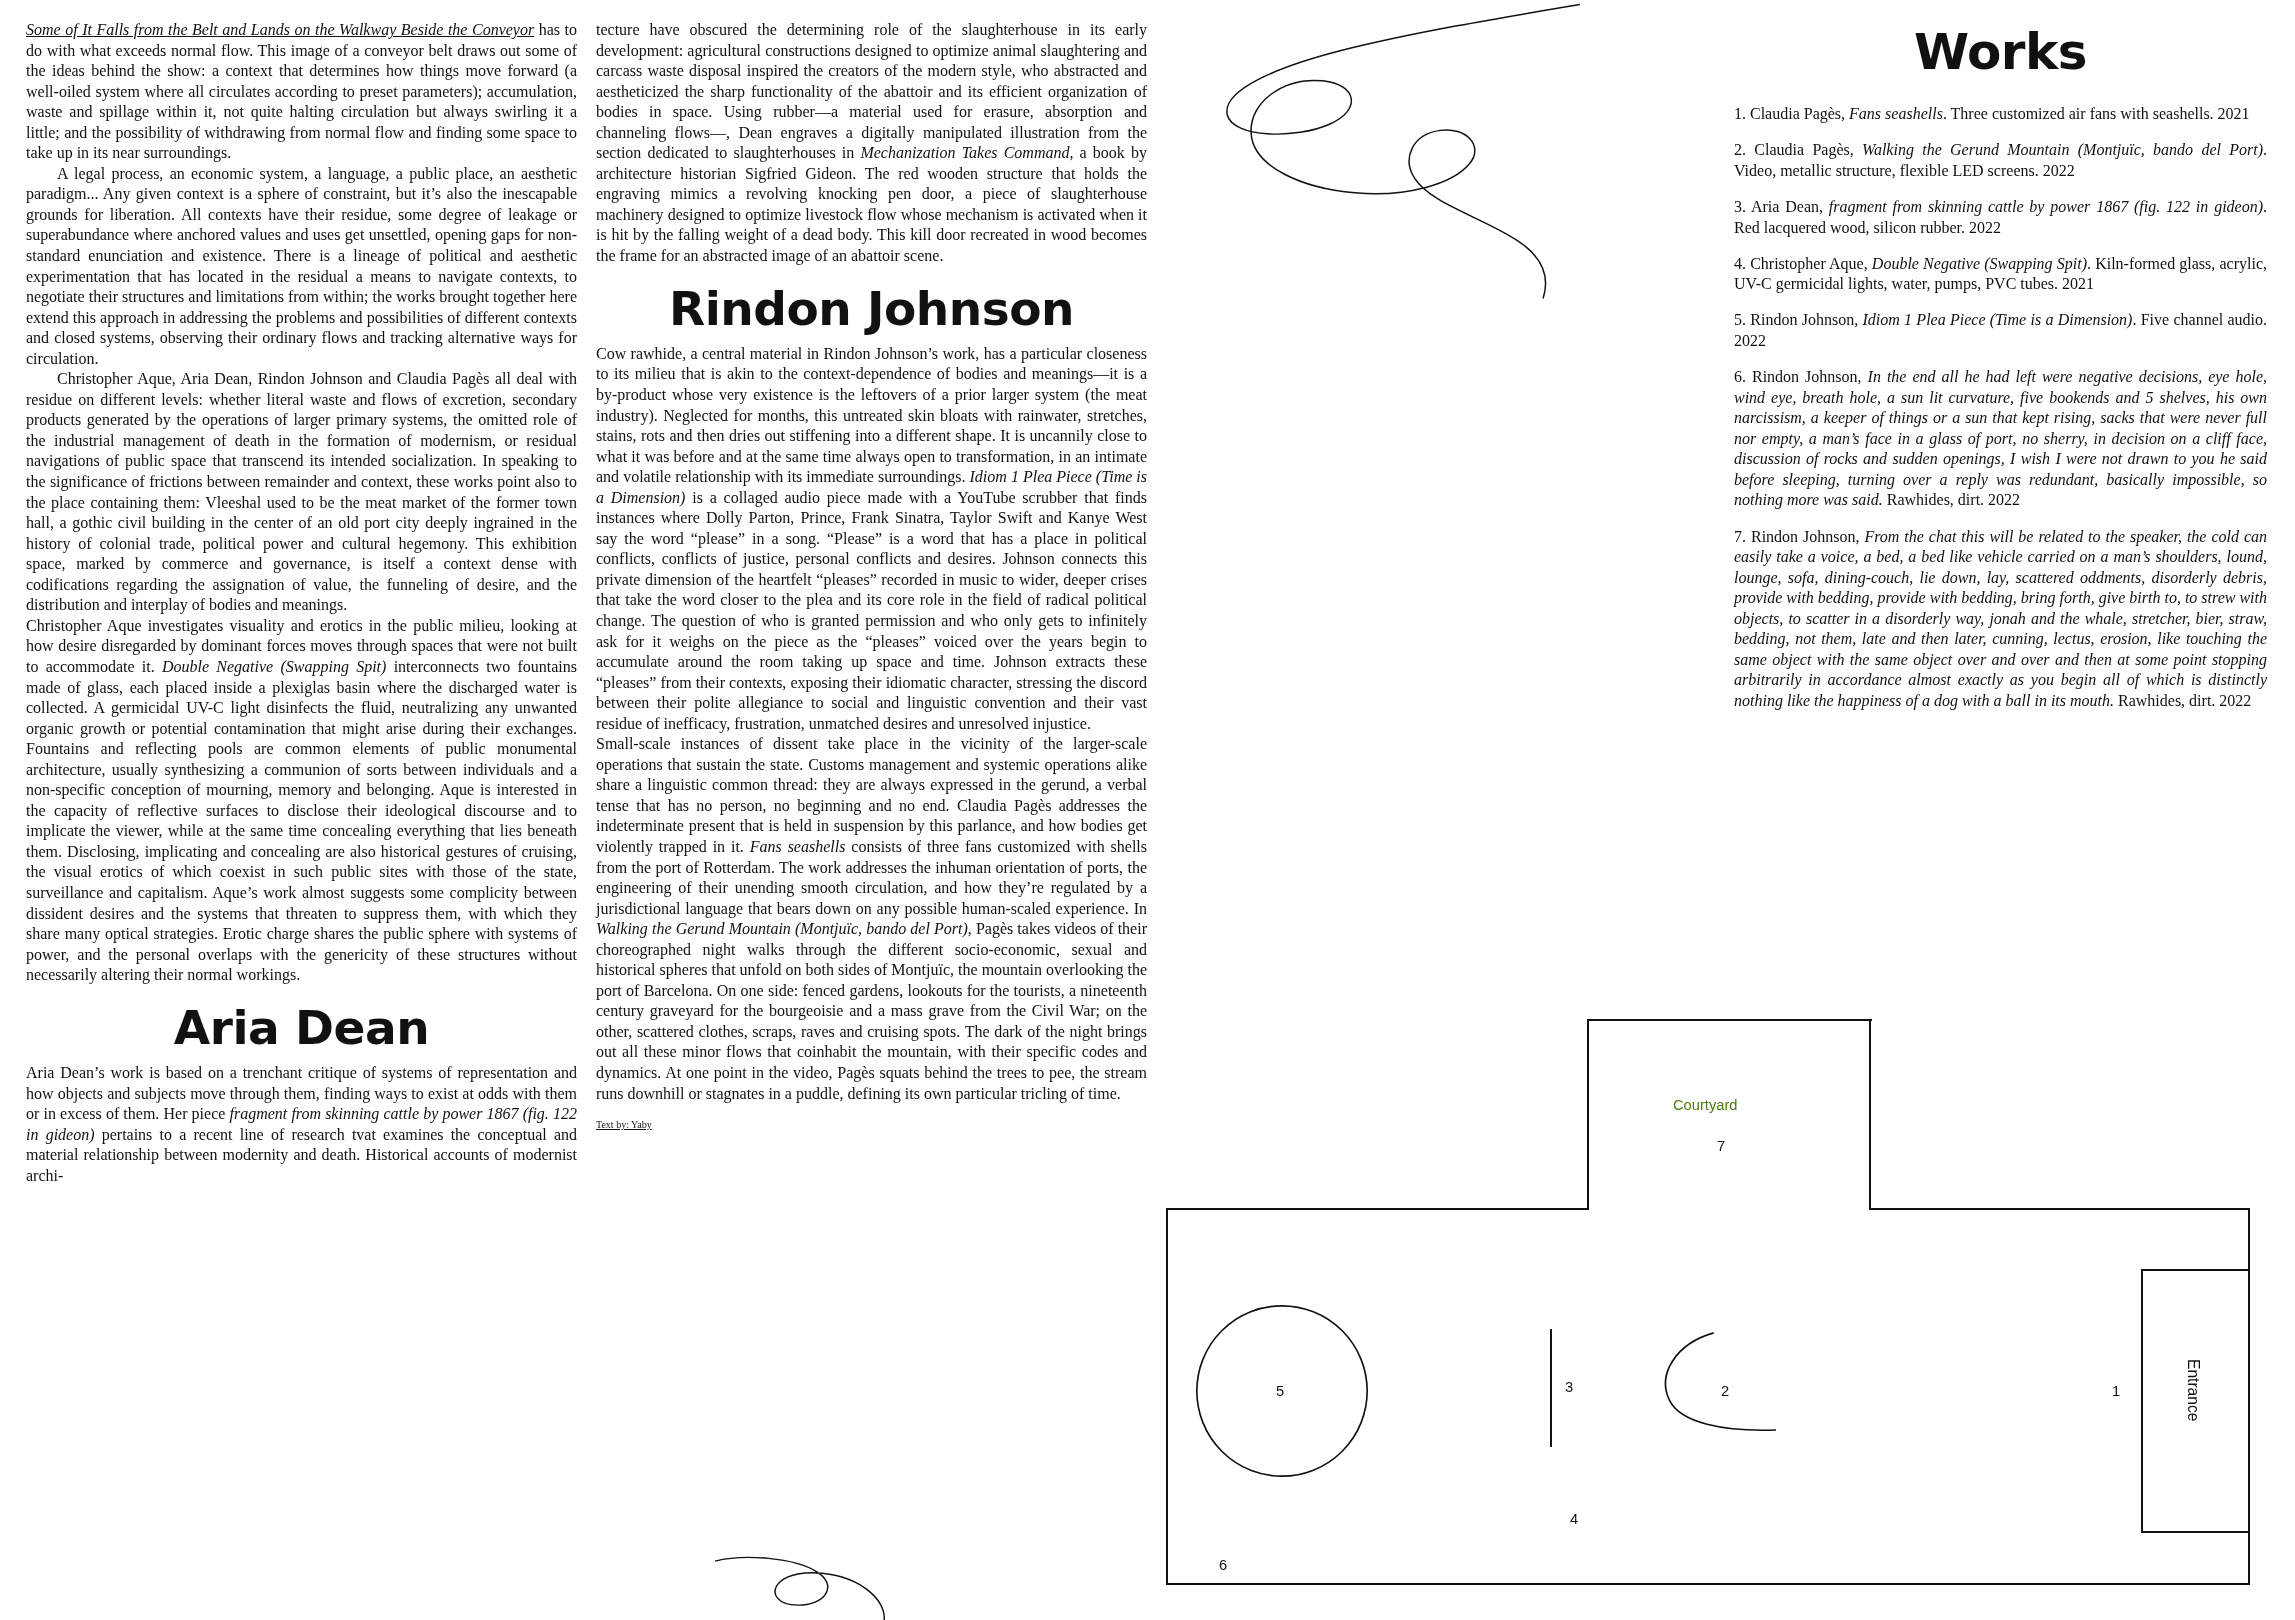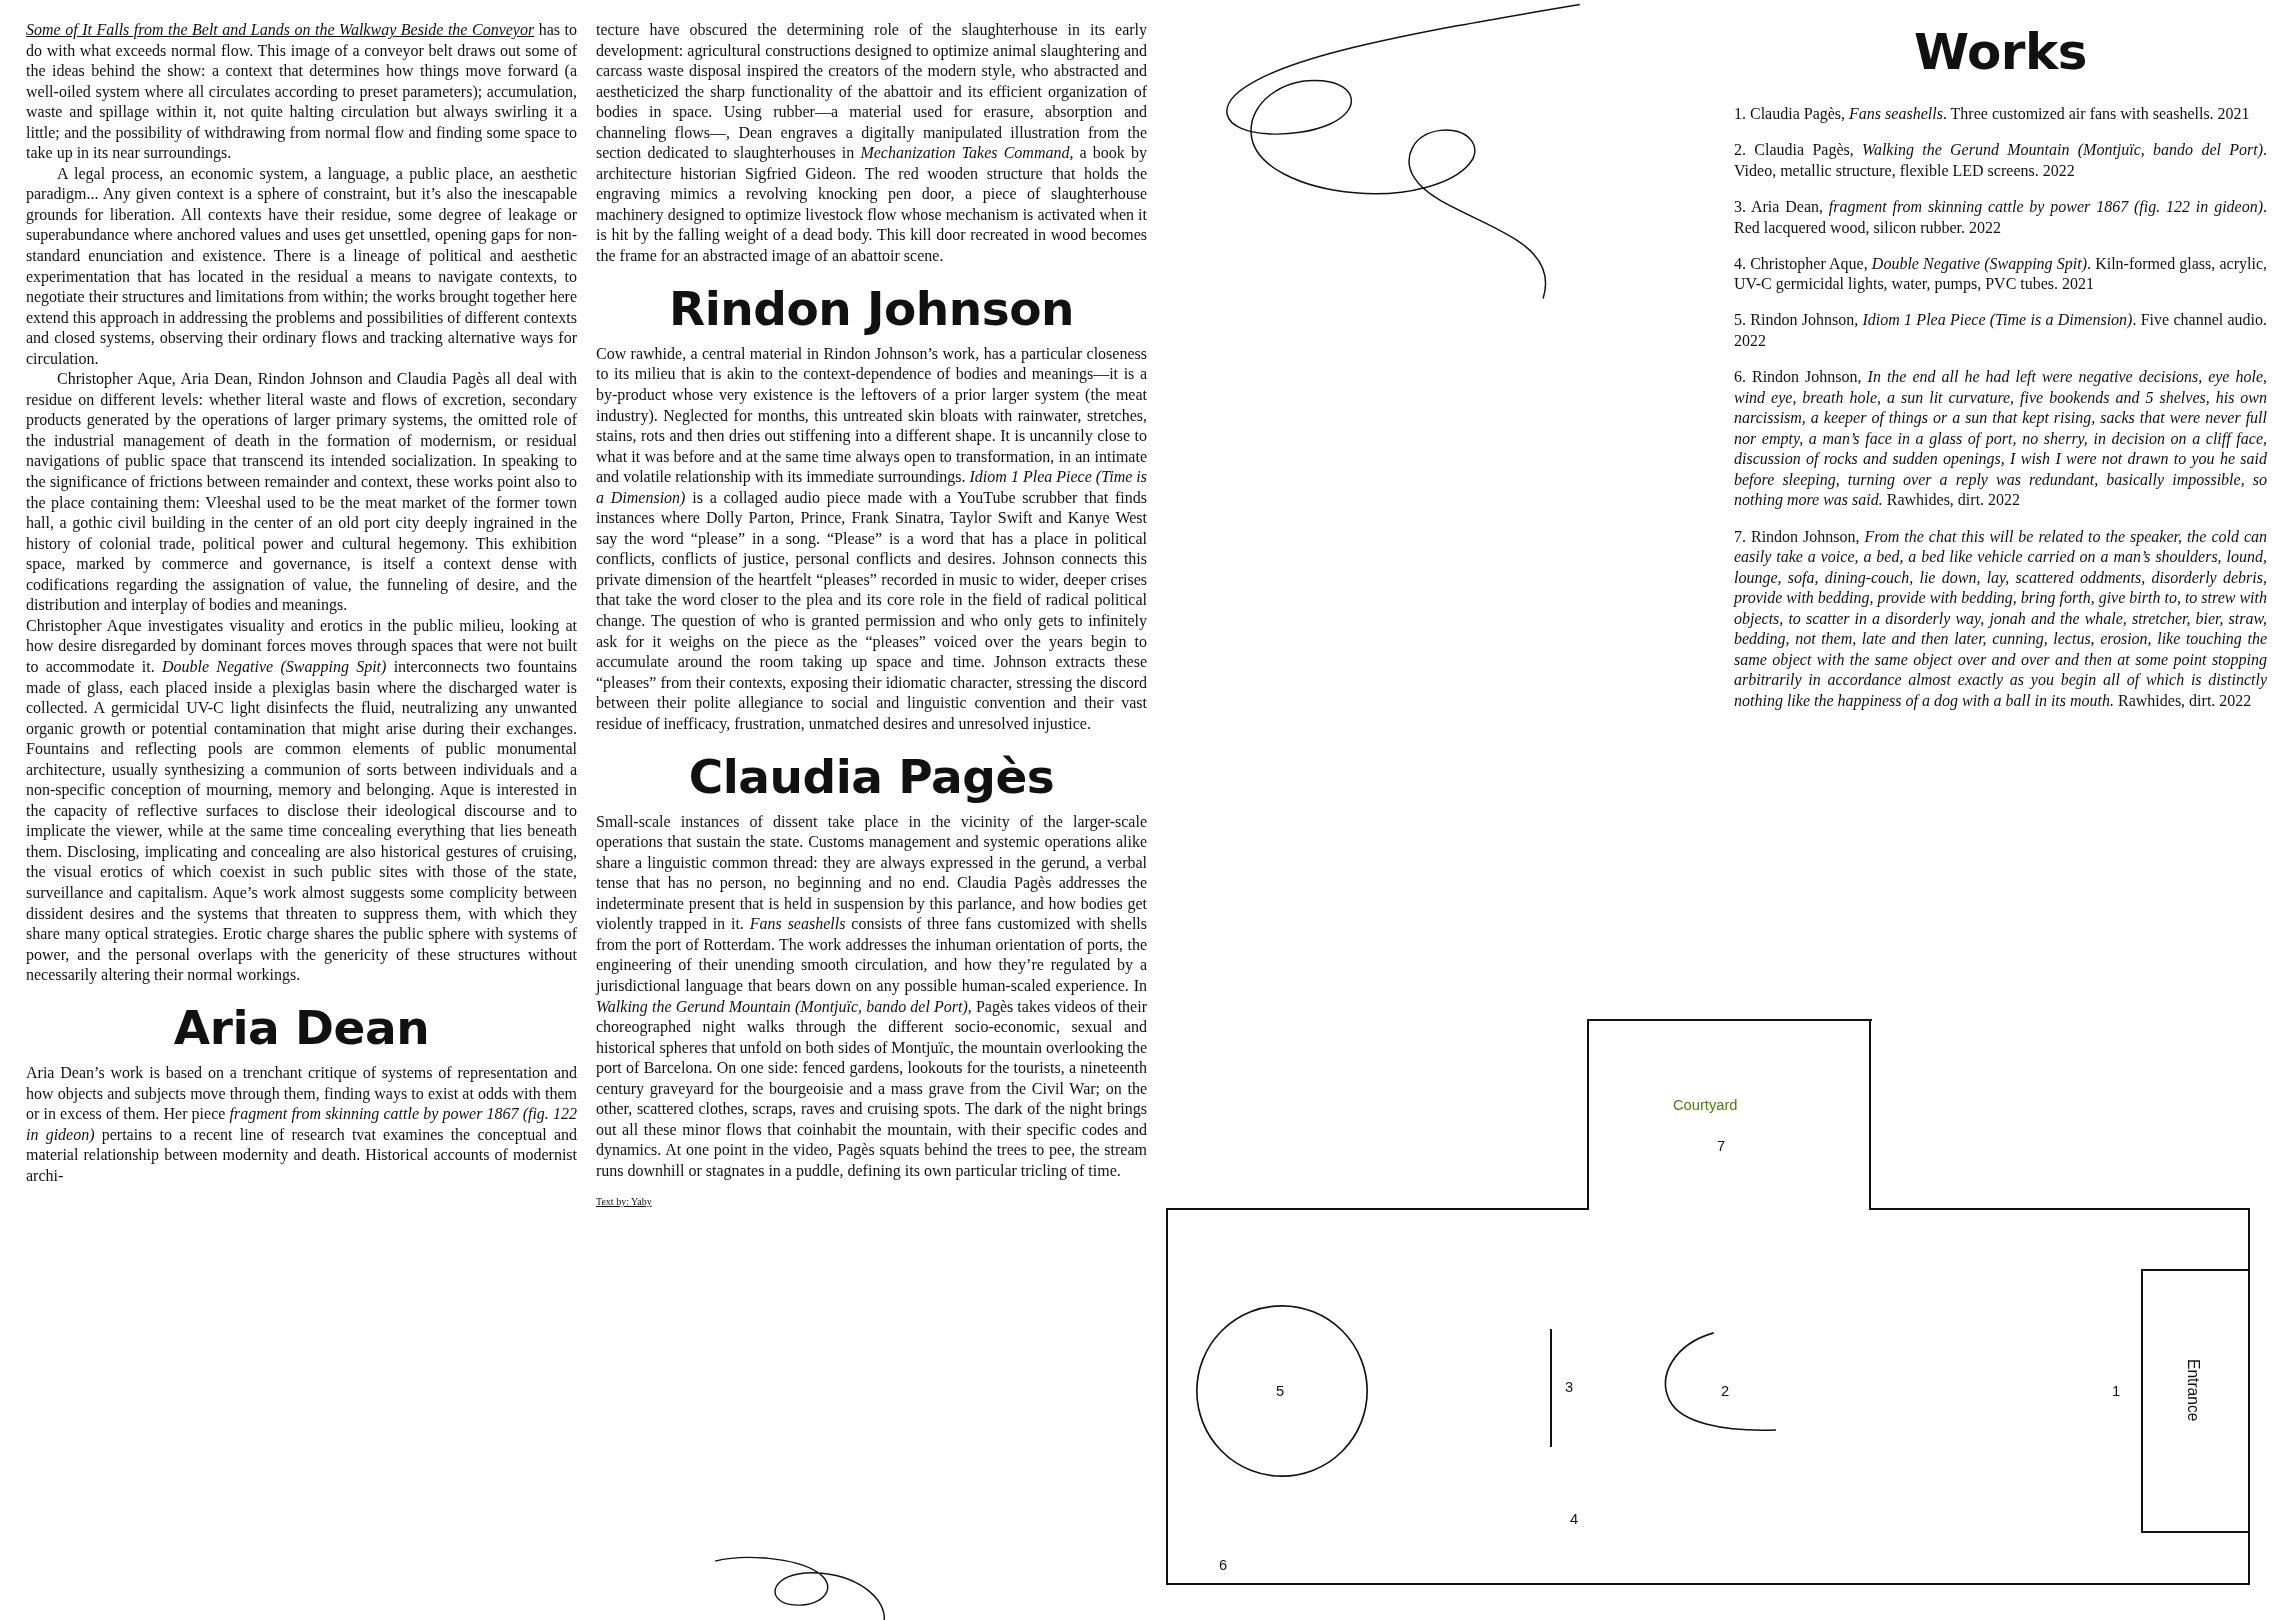--- a/index.html
+++ b/index.html
@@ -146,21 +146,20 @@
     <h2 class="section">Aria Dean</h2>
     <p><span>Aria Dean’s work is based on a trenchant critique of systems of representation and how objects and subjects move through them, finding ways to exist at odds with them or in excess of them. Her piece </span><i>fragment from skinning cattle by power 1867 (fig. 122 in gideon)</i><span> pertains to a recent line of research tvat examines the conceptual and material relationship between modernity and death. Historical accounts of modernist archi-</span></p>
   </div>
 
   <div class="col" id="col2">
     <p><span>tecture have obscured the determining role of the slaughterhouse in its early development: agricultural constructions designed to optimize animal slaughtering and carcass waste disposal inspired the creators of the modern style, who abstracted and aestheticized the sharp functionality of the abattoir and its efficient organization of bodies in space. Using rubber—a material used for erasure, absorption and channeling flows—, Dean engraves a digitally manipulated illustration from the section dedicated to slaughterhouses in </span><i>Mechanization Takes Command</i><span>, a book by architecture historian Sigfried Gideon. The red wooden structure that holds the engraving mimics a revolving knocking pen door, a piece of slaughterhouse machinery designed to optimize livestock flow whose mechanism is activated when it is hit by the falling weight of a dead body. This kill door recreated in wood becomes the frame for an abstracted image of an abattoir scene.</span></p>
 
     <h2 class="section">Rindon Johnson</h2>
     <p><span>Cow rawhide, a central material in Rindon Johnson’s work, has a particular closeness to its milieu that is akin to the context-dependence of bodies and meanings—it is a by-product whose very existence is the leftovers of a prior larger system (the meat industry). Neglected for months, this untreated skin bloats with rainwater, stretches, stains, rots and then dries out stiffening into a different shape. It is uncannily close to what it was before and at the same time always open to transformation, in an intimate and volatile relationship with its immediate surroundings. </span><i>Idiom 1 Plea Piece (Time is a Dimension)</i><span> is a collaged audio piece made with a YouTube scrubber that finds instances where Dolly Parton, Prince, Frank Sinatra, Taylor Swift and Kanye West say the word “please” in a song. “Please” is a word that has a place in political conflicts, conflicts of justice, personal conflicts and desires. Johnson connects this private dimension of the heartfelt “pleases” recorded in music to wider, deeper crises that take the word closer to the plea and its core role in the field of radical political change. The question of who is granted permission and who only gets to infinitely ask for it weighs on the piece as the “pleases” voiced over the years begin to accumulate around the room taking up space and time. Johnson extracts these “pleases” from their contexts, exposing their idiomatic character, stressing the discord between their polite allegiance to social and linguistic convention and their vast residue of inefficacy, frustration, unmatched desires and unresolved injustice.</span></p>
 
-    <h2 class="section">Claudia Pagès</h2>
     <p><span>Small-scale instances of dissent take place in the vicinity of the larger-scale operations that sustain the state. Customs management and systemic operations alike share a linguistic common thread: they are always expressed in the gerund, a verbal tense that has no person, no beginning and no end. Claudia Pagès addresses the indeterminate present that is held in suspension by this parlance, and how bodies get violently trapped in it. </span><i>Fans seashells</i><span> consists of three fans customized with shells from the port of Rotterdam. The work addresses the inhuman orientation of ports, the engineering of their unending smooth circulation, and how they’re regulated by a jurisdictional language that bears down on any possible human-scaled experience. In </span><i>Walking the Gerund Mountain (Montjuïc, bando del Port)</i><span>, Pagès takes videos of their choreographed night walks through the different socio-economic, sexual and historical spheres that unfold on both sides of Montjuïc, the mountain overlooking the port of Barcelona. On one side: fenced gardens, lookouts for the tourists, a nineteenth century graveyard for the bourgeoisie and a mass grave from the Civil War; on the other, scattered clothes, scraps, raves and cruising spots. The dark of the night brings out all these minor flows that coinhabit the mountain, with their specific codes and dynamics. At one point in the video, Pagès squats behind the trees to pee, the stream runs downhill or stagnates in a puddle, defining its own particular tricling of time.</span></p>
 
     <div class="byline">Text by: Yaby</div>
   </div>
 
   <div id="works">
     <h1>Works</h1>
 
     <div class="work-item">
       <span>1.</span>

